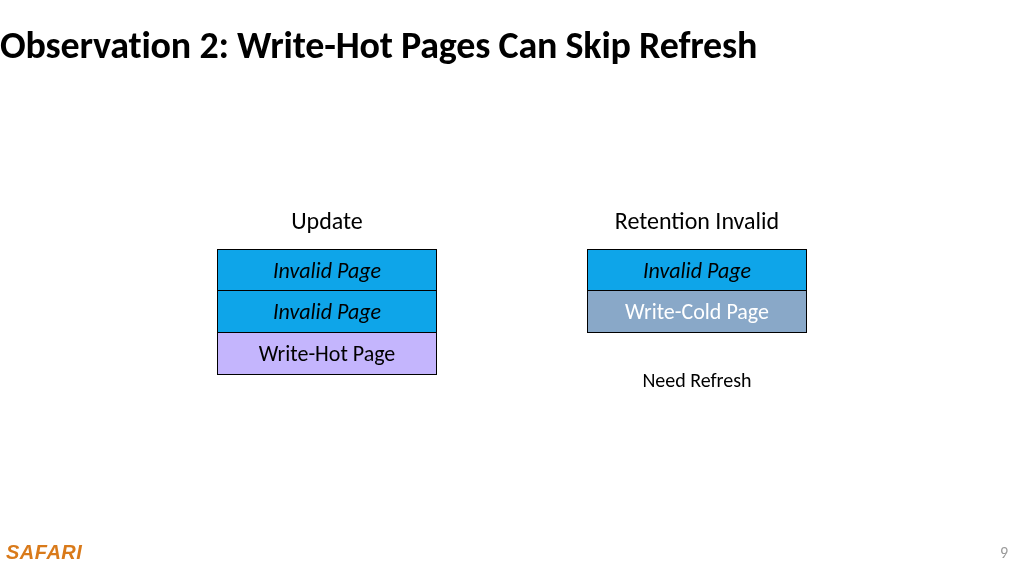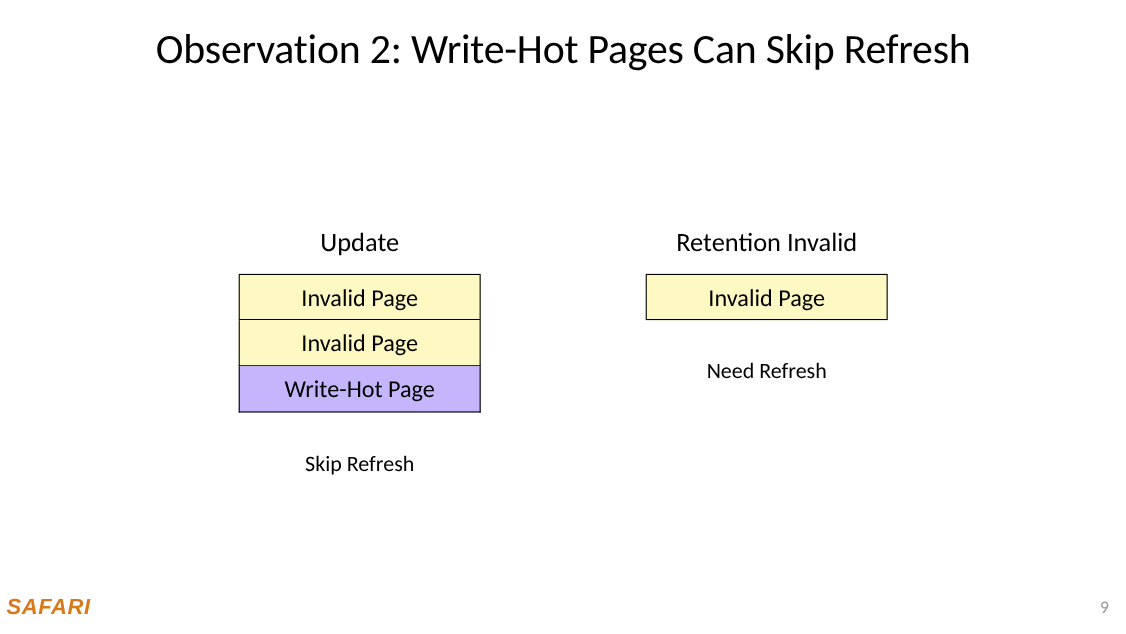--- a/index.html
+++ b/index.html
@@ -1,48 +1,48 @@
 <!DOCTYPE html>
 <html><head>
   <meta charset="utf-8">
   <style>
     * { margin: 0; padding: 0; box-sizing: border-box; }
     html, body { width: 1024px; height: 576px; background: #fff; font-family: Calibri, "Segoe UI", Arial, sans-serif; color: #000; position: relative; }
-    .title { position: absolute; top: 22px; left: 0; right: 0; text-align: center; font-size: 38px; font-weight: 400; letter-spacing: -0.2px; }
+    .title { position: absolute; top: 22px; left: 0; right: 0; font-size: 38px; font-weight: 700; letter-spacing: -0.2px; }
     .columns { position: absolute; top: 170px; left: 0; right: 0; display: flex; justify-content: center; gap: 150px; }
     .col { display: flex; flex-direction: column; align-items: center; }
     .col-top-label { font-size: 24px; margin-bottom: 14px; margin-top: 36px; }
     .stack { display: flex; flex-direction: column; }
-    .cell { width: 220px; height: 42px; border: 1.5px solid #000; display: flex; align-items: center; justify-content: center; font-size: 22px; background: #fef9c3; }
+    .cell { width: 220px; height: 42px; border: 1.5px solid #000; display: flex; align-items: center; justify-content: center; font-size: 22px; font-style: italic; background: #0ea5e9; }
     .cell + .cell { border-top: none; }
     .cell.hot { background: #c4b5fd; font-style: normal; }
     .cell.cold { background: #89a8c8; color: #fff; font-style: normal; }
     .col-bottom-label { font-size: 20px; margin-top: 35px; }
     .logo { position: absolute; left: 6px; bottom: 12px; font-family: "Arial Black", Impact, sans-serif; font-weight: 900; font-style: italic; letter-spacing: 0.5px; font-size: 20px; color: #d97a1a; }
     .pagenum { position: absolute; right: 16px; bottom: 14px; font-size: 16px; color: #9a9a9a; }
   </style>
 </head>
 <body>
 
 <div class="title">Observation 2: Write-Hot Pages Can Skip Refresh</div>
 
 <div class="columns">
   <div class="col">
     <div class="col-top-label">Update</div>
     <div class="stack">
       <div class="cell">Invalid Page</div>
       <div class="cell">Invalid Page</div>
       <div class="cell hot">Write-Hot Page</div>
     </div>
-    <div class="col-bottom-label">Skip Refresh</div>
   </div>
 
   <div class="col">
     <div class="col-top-label">Retention Invalid</div>
     <div class="stack">
       <div class="cell">Invalid Page</div>
+      <div class="cell cold">Write-Cold Page</div>
     </div>
     <div class="col-bottom-label">Need Refresh</div>
   </div>
 </div>
 
 <div class="logo">SAFARI</div>
 <div class="pagenum">9</div>
 
 </body></html>

